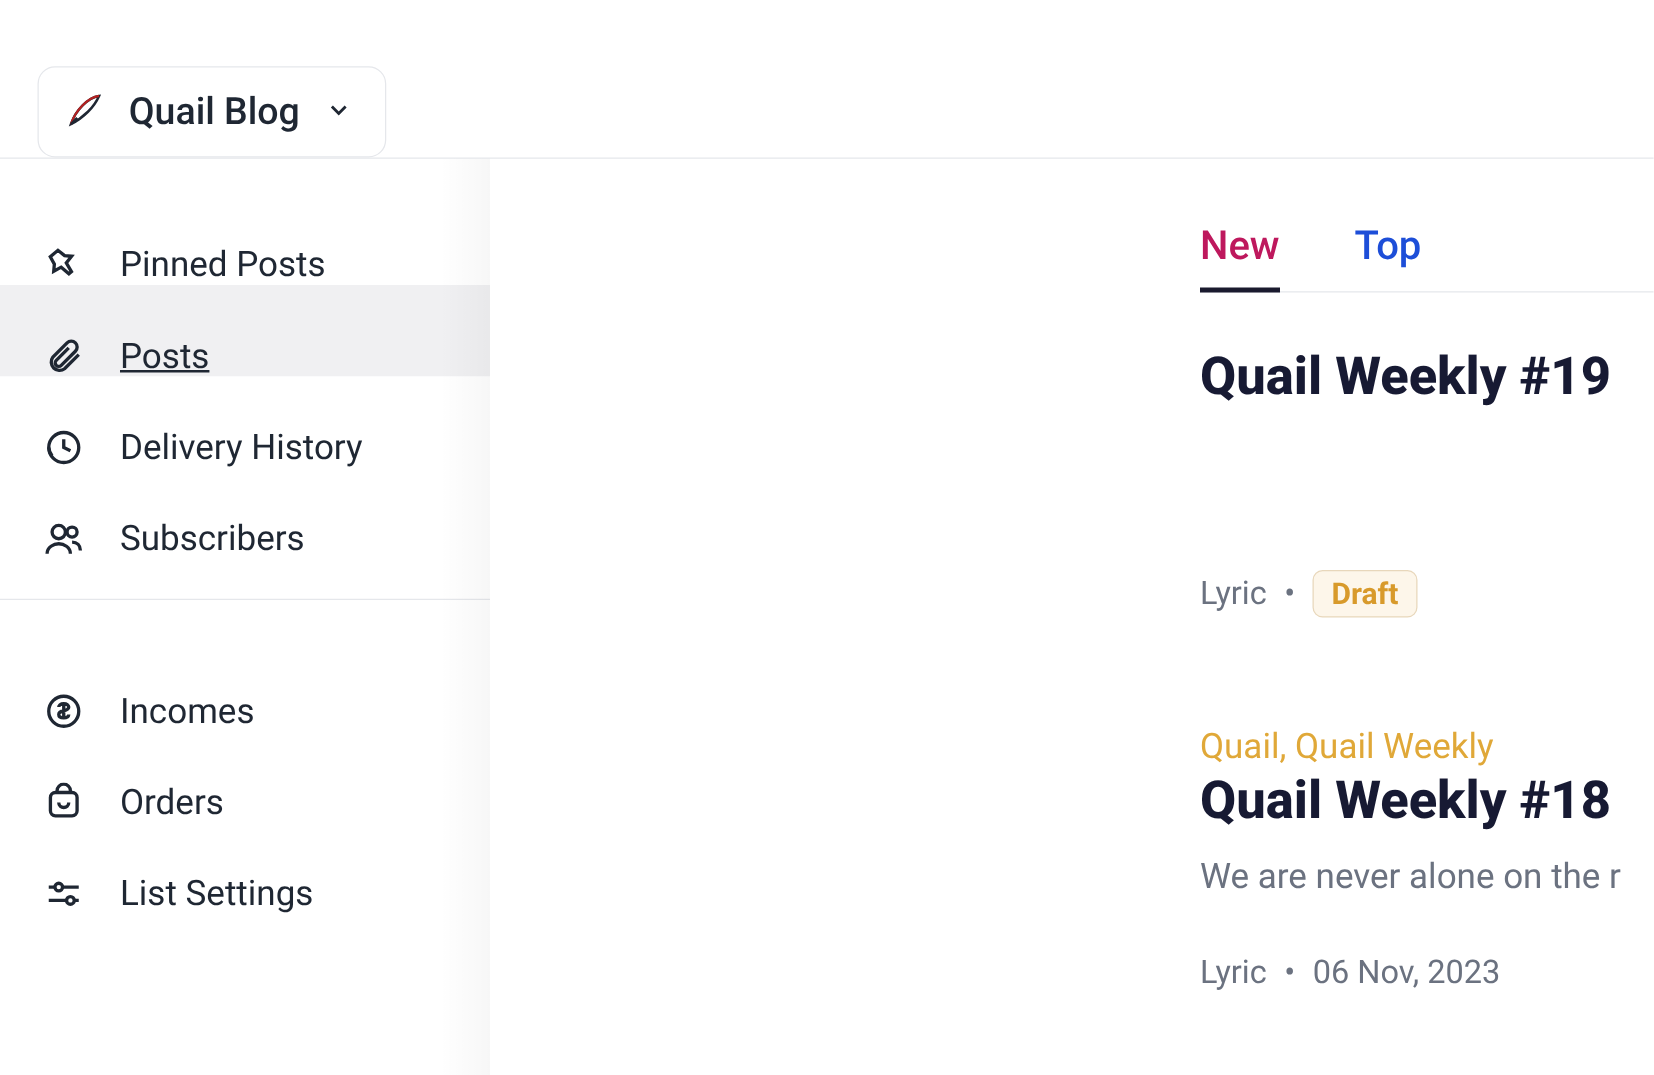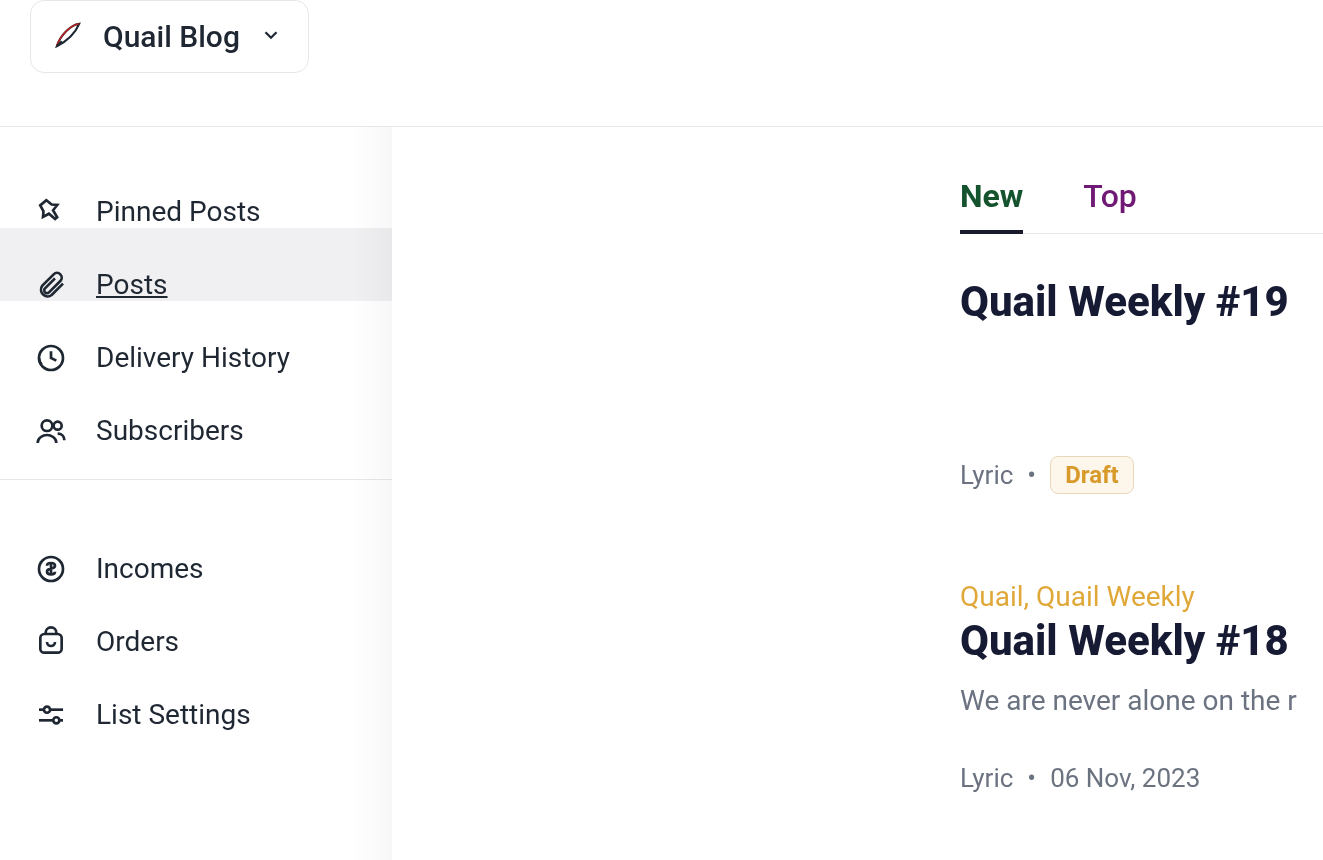--- a/index.html
+++ b/index.html
@@ -10,21 +10,21 @@
     width: 1323px;
     height: 860px;
     overflow: hidden;
   }
 
   
   .header {
     height: 127px;
     border-bottom: 1px solid #e5e7eb;
     display: flex;
-    align-items: flex-start;
+    align-items: flex-end;
     padding-left: 30px;
   }
   .site-selector {
     display: inline-flex;
     align-items: center;
     gap: 20px;
     border: 1.5px solid #e5e7eb;
     border-radius: 14px;
     padding: 18px 26px 18px 22px;
     cursor: pointer;
@@ -85,28 +85,27 @@
   
   .tabs {
     display: flex;
     gap: 60px;
     border-bottom: 1.5px solid #e5e7eb;
     padding-bottom: 0;
   }
   .tab {
     font-size: 32px;
     font-weight: 500;
-    color: #701a75;
+    color: #1d4ed8;
     padding-bottom: 18px;
     cursor: pointer;
     position: relative;
   }
   .tab.active {
-    color: #14532d;
-    font-weight: bold;
+    color: #be185d;
   }
   .tab.active::after {
     content: "";
     position: absolute;
     left: 0; right: 0;
     bottom: -1px;
     height: 4px;
     background: #1a1a2e;
   }
 

